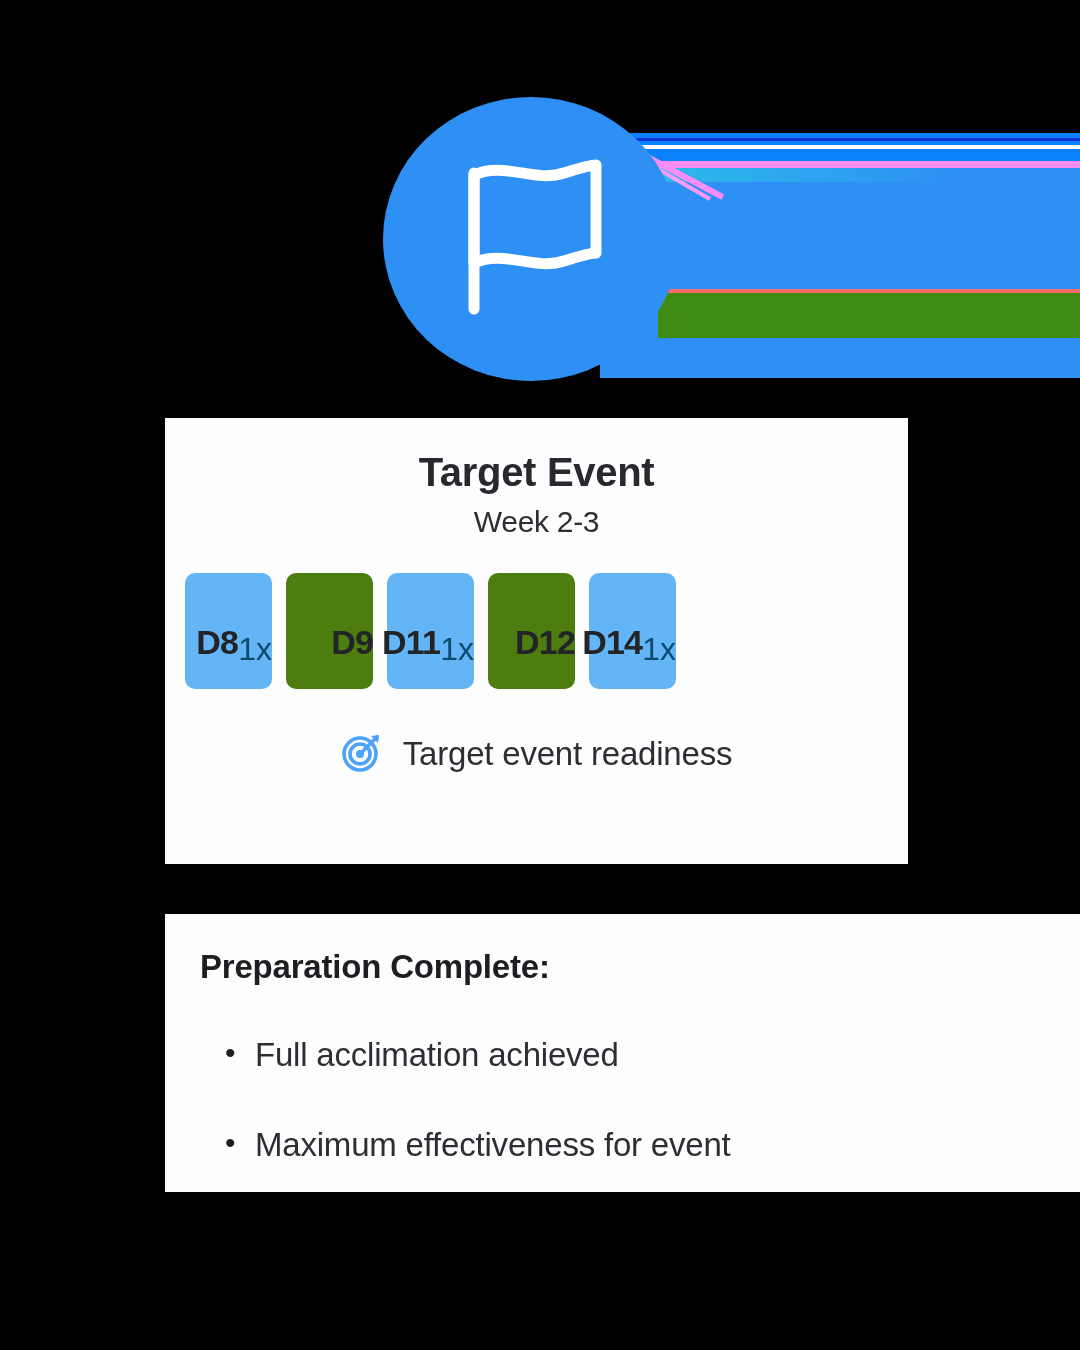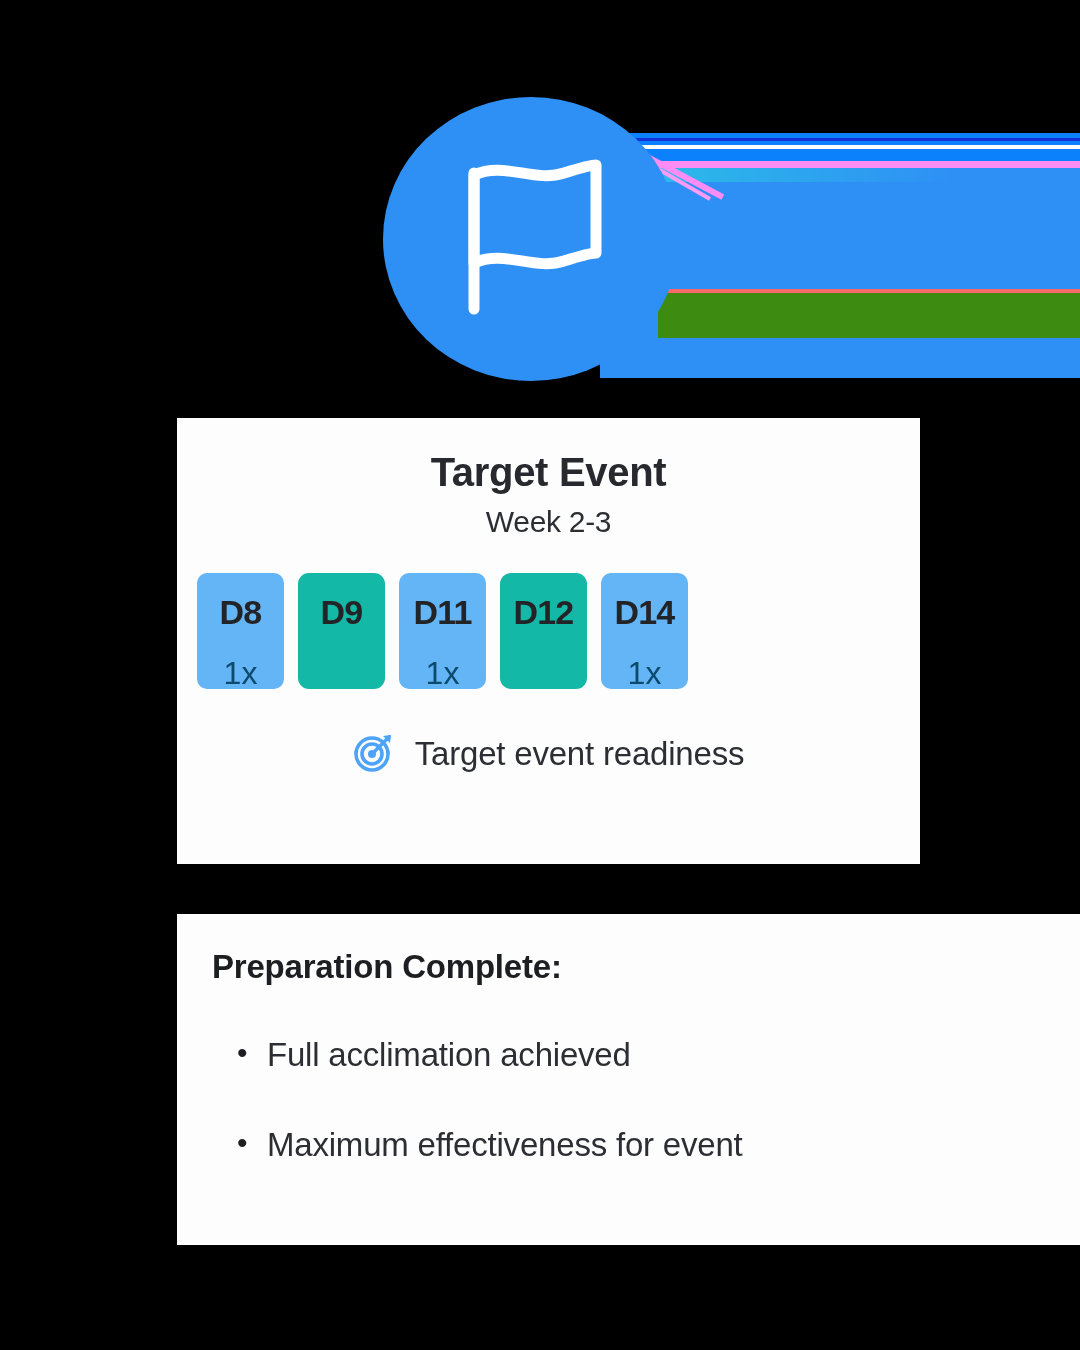--- a/index.html
+++ b/index.html
@@ -111,33 +111,32 @@
     display: flex;
     align-items: center;
     justify-content: center;
   }
   .icon-circle svg { display: block; }
 
   
   .card {
     position: absolute;
     background: #fdfdfd;
-    margin-left: 12px;
   }
   .card-main {
     left: 165px;
     top: 418px;
     width: 743px;
     height: 446px;
   }
   .card-bottom {
     left: 165px;
     top: 914px;
     width: 915px;
-    height: 331px;
+    height: 278px;
   }
 
   
   .card-title {
     text-align: center;
     font-size: 40px;
     font-weight: bold;
     color: #27292e;
     letter-spacing: -0.3px;
     margin-top: 32px;
@@ -156,28 +155,28 @@
     display: flex;
     gap: 14px;
     margin-top: 34px;
     padding-left: 20px;
   }
   .chip {
     width: 87px;
     height: 116px;
     border-radius: 10px;
     display: flex;
-    flex-direction: column;
+    flex-direction: row;
     align-items: center;
-    justify-content: space-between;
+    justify-content: flex-end;
     box-sizing: border-box;
     padding-top: 22px;
   }
   .chip.active { background: #64b5f6; }
-  .chip.inactive { background: #14b8a6; border-radius: 11px; }
+  .chip.inactive { background: #4d7c0f; }
   .chip-day {
     font-size: 34px;
     font-weight: bold;
     color: #232428;
     letter-spacing: -0.8px;
     line-height: 1;
   }
   .chip-mult {
     font-size: 32px;
     font-weight: normal;

